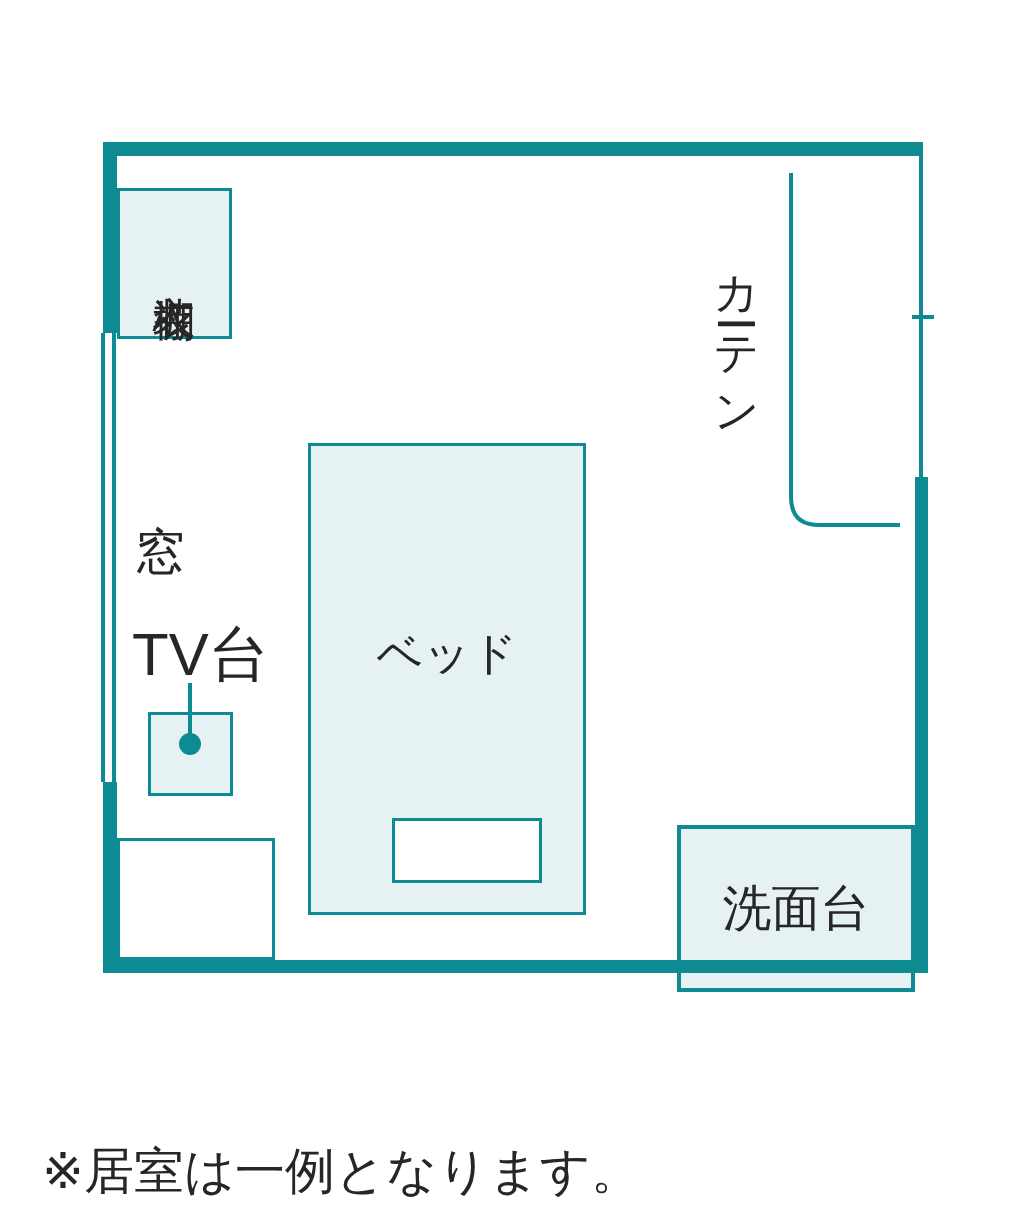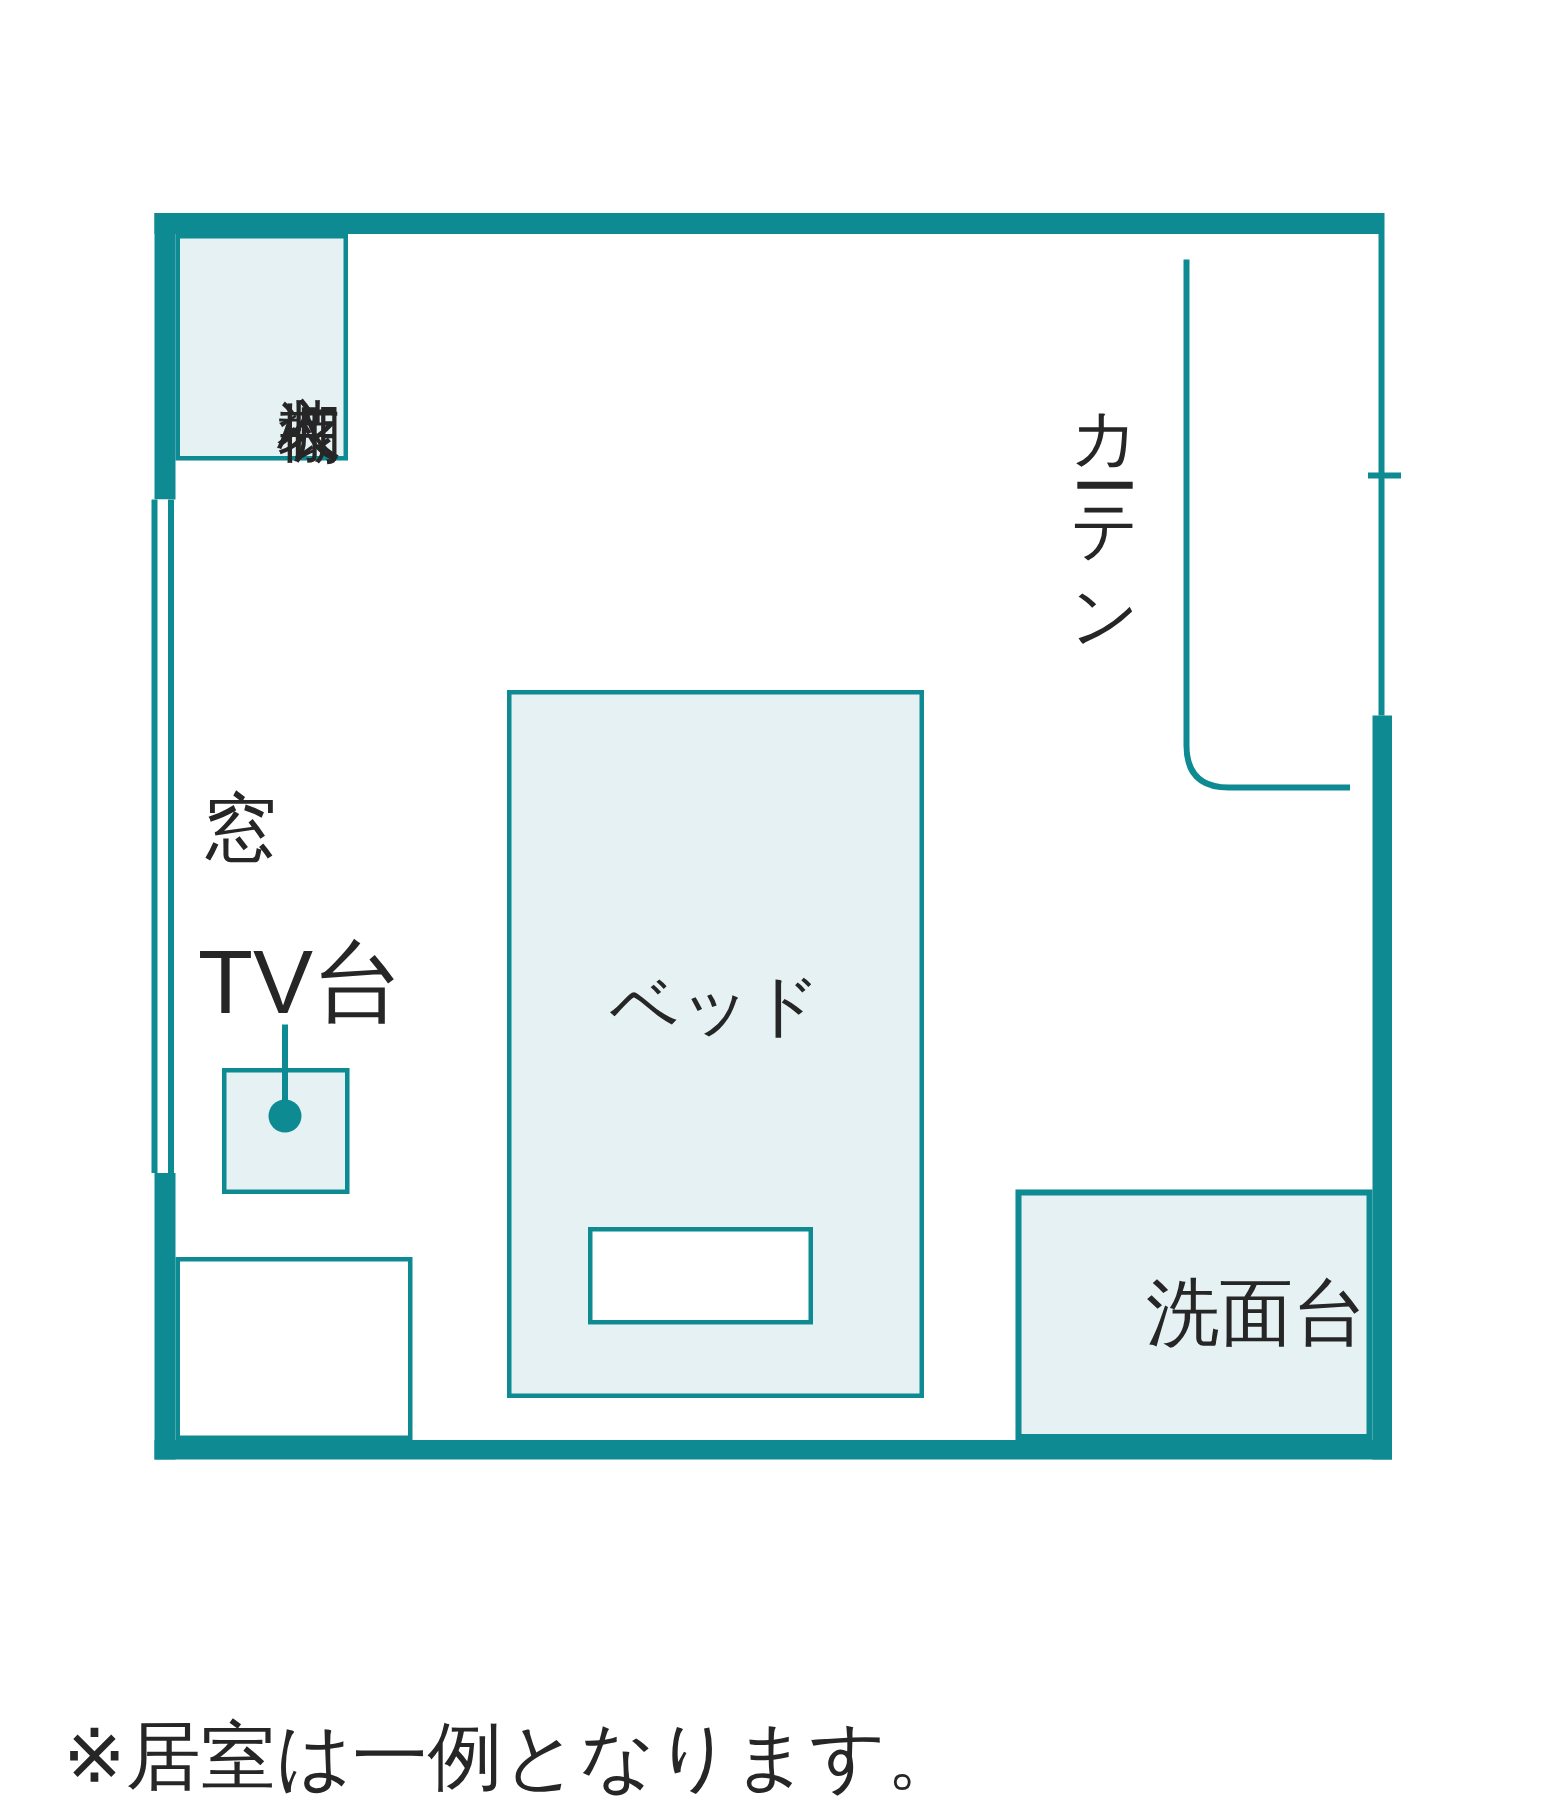--- a/index.html
+++ b/index.html
@@ -17,33 +17,33 @@
     color:var(--text);
     overflow:hidden;
   }
   .abs{position:absolute;box-sizing:border-box;}
   .wall{background:var(--wall);}
   .thinline{background:var(--wall);}
   .furn{background:var(--fill);border:3px solid var(--wall);}
   .whitebox{background:var(--bg);border:3px solid var(--wall);}
   .label{color:var(--text);white-space:nowrap;line-height:1.08;}
   .vtext{writing-mode:vertical-rl;text-orientation:mixed;}
-  .center-flex{display:flex;align-items:center;justify-content:flex-end;}
+  .center-flex{display:flex;align-items:center;justify-content:center;margin-top:32px;}
   svg{position:absolute;left:0;top:0;}
 </style>
 </head>
 <body>
 
 <div class="canvas">
 
   <div class="abs furn center-flex" style="left:117px;top:156px;width:115px;height:151px;">
     <span class="label vtext" style="font-size:43px;letter-spacing:2px;">衣装棚</span>
   </div>
 
-  <div class="abs furn" style="left:338px;top:443px;width:278px;height:472px;margin-top:17px;">
+  <div class="abs furn" style="left:308px;top:443px;width:278px;height:472px;">
     <span class="label abs" style="left:0;right:0;top:183px;text-align:center;font-size:46px;">ベッド</span>
   </div>
 
   <div class="abs whitebox" style="left:392px;top:818px;width:150px;height:65px;"></div>
 
   <div class="abs furn" style="left:148px;top:712px;width:85px;height:84px;"></div>
 
   <div class="abs thinline" style="left:188px;top:683px;width:4px;height:52px;"></div>
   <div class="abs" style="left:179px;top:733px;width:22px;height:22px;border-radius:50%;background:var(--wall);"></div>
 

